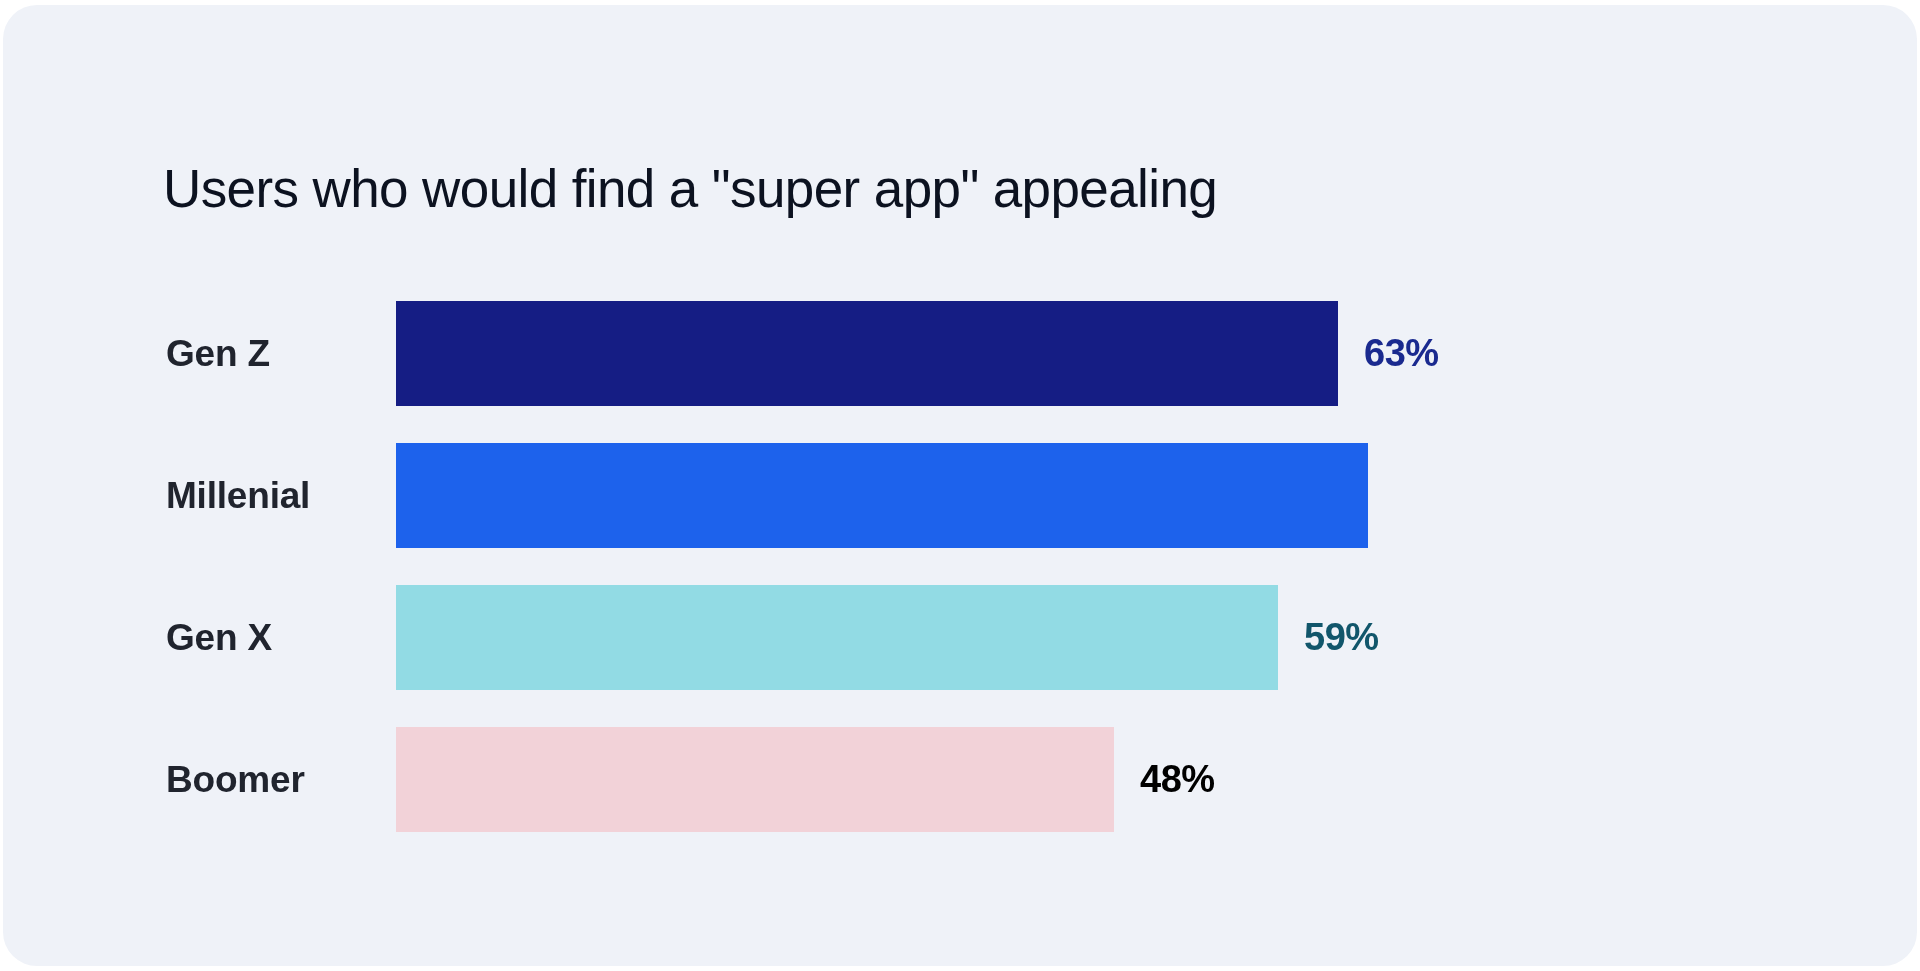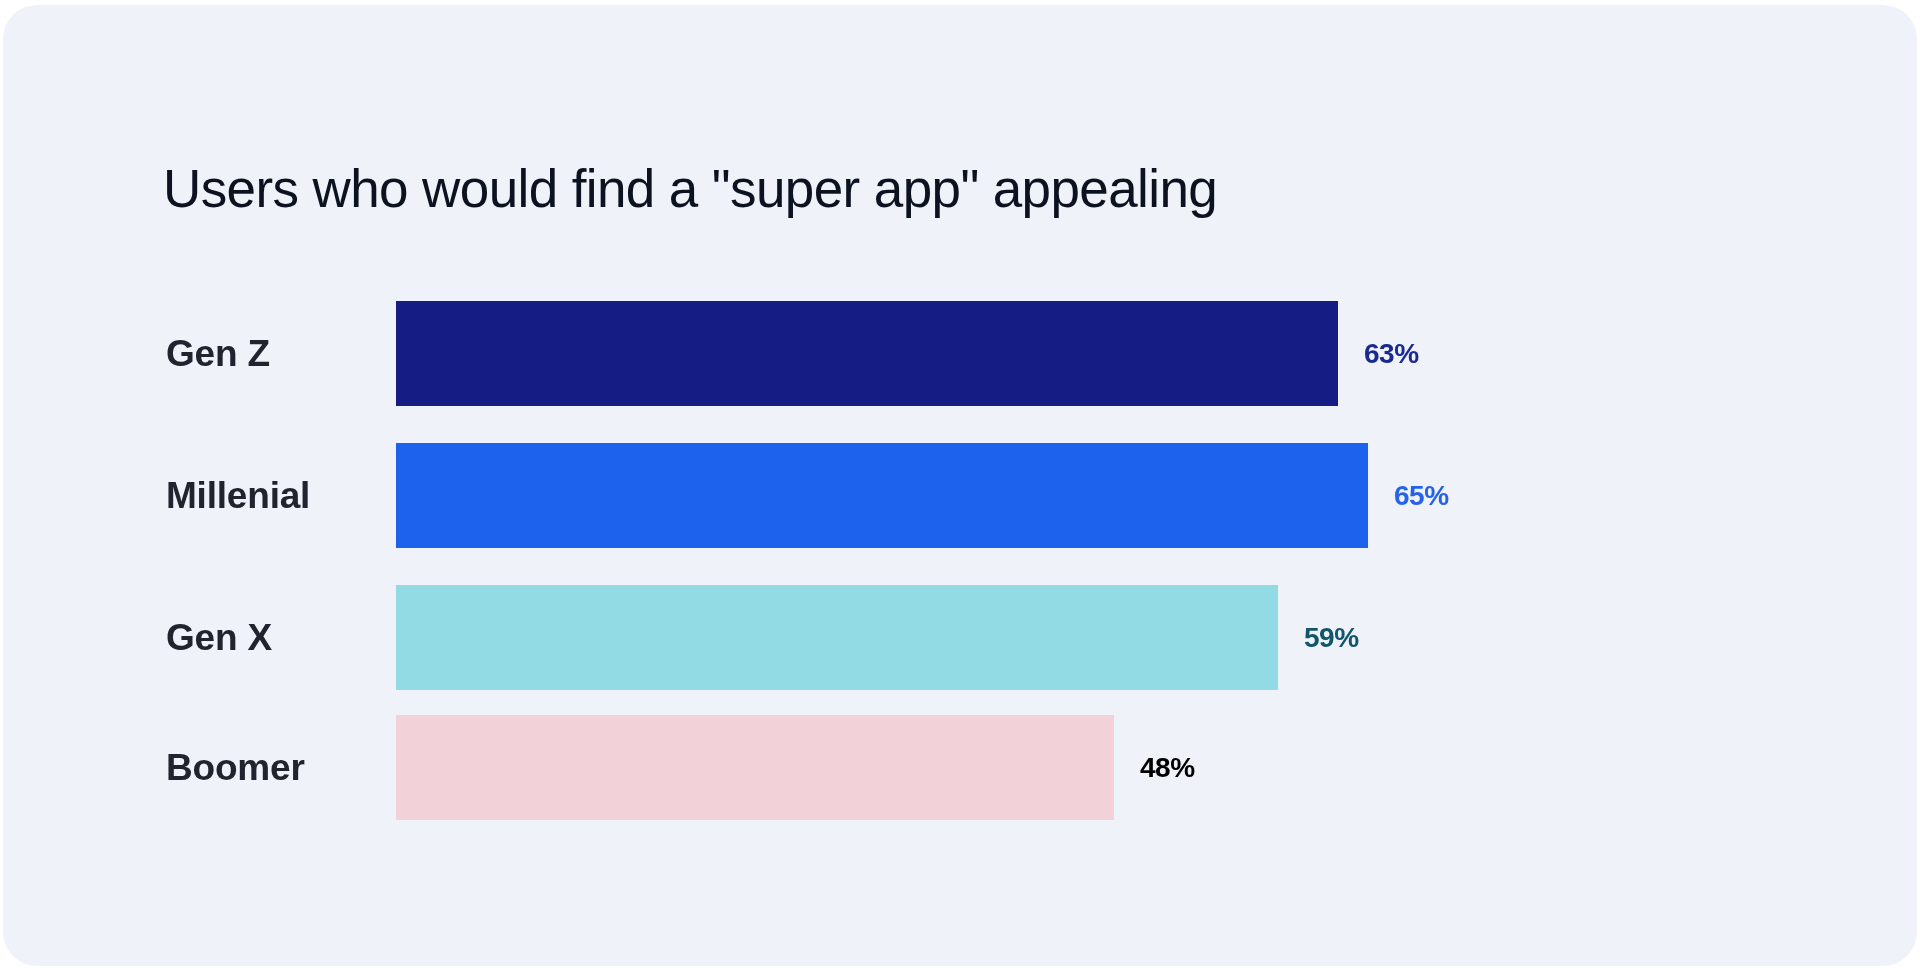--- a/index.html
+++ b/index.html
@@ -86,21 +86,21 @@
     top: 0;
     height: 105px;
   }
 
   .bar-value {
     position: absolute;
     top: 0;
     height: 105px;
     display: flex;
     align-items: center;
-    font-size: 28px;
+    font-size: 38px;
     font-weight: 700;
     letter-spacing: -0.5px;
     white-space: nowrap;
   }
 </style>
 </head>
 <body style="background: rgb(255, 255, 255);">
 
 <div id="chart-card" style="background: rgb(239, 242, 248);">
 
@@ -113,33 +113,32 @@
       <div class="bar-track">
         <div class="bar-fill" style="width: 942px; background: rgb(21, 29, 132);"></div>
         <div class="bar-value" style="left: 968px; color: rgb(26, 42, 143);">63%</div>
       </div>
     </div>
 
     <div class="bar-row" style="top:142px;">
       <div class="cat-label">Millenial</div>
       <div class="bar-track">
         <div class="bar-fill" style="width: 972px; background: rgb(29, 98, 236);"></div>
-        <div class="bar-value" style="left: 998px; color: rgb(37, 99, 235);">65%</div>
       </div>
     </div>
 
     <div class="bar-row" style="top:284px;padding-left:7px;">
       <div class="cat-label">Gen X</div>
       <div class="bar-track">
         <div class="bar-fill" style="width: 882px; background: rgb(146, 219, 228);"></div>
         <div class="bar-value" style="left: 908px; color: rgb(17, 86, 107);">59%</div>
       </div>
     </div>
 
-    <div class="bar-row" style="top:414px;">
+    <div class="bar-row" style="top:426px;">
       <div class="cat-label">Boomer</div>
       <div class="bar-track">
         <div class="bar-fill" style="width: 718px; background: rgb(242, 210, 216);"></div>
         <div class="bar-value" style="left: 744px; color: #000000; text-align: center;">48%</div>
       </div>
     </div>
 
   </div>
 </div>
 

